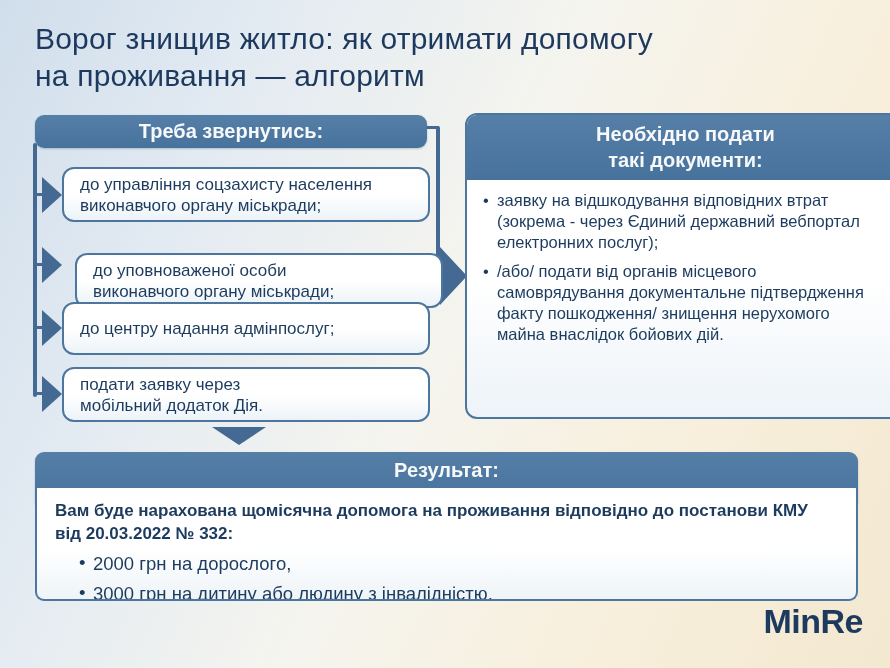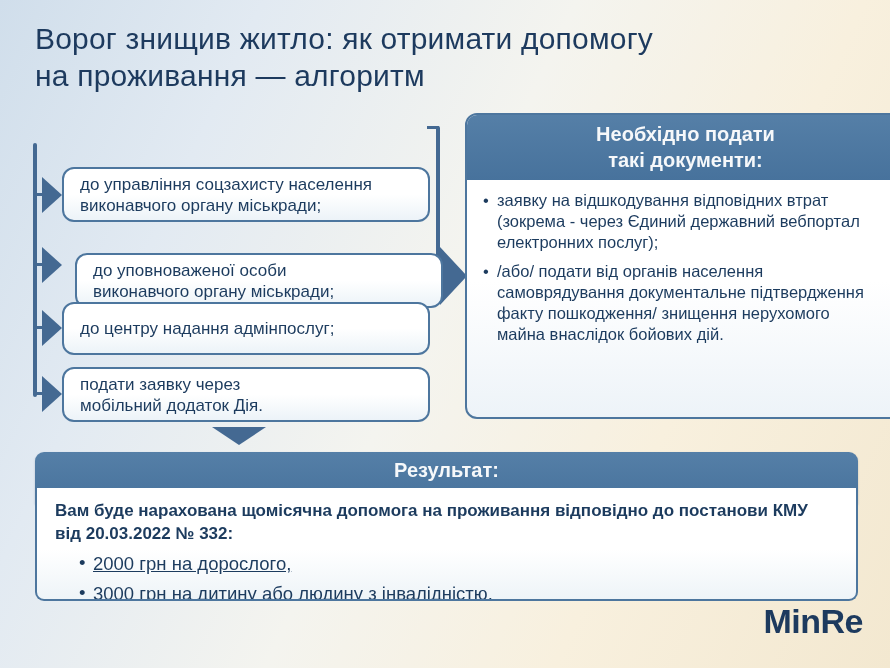--- a/index.html
+++ b/index.html
@@ -75,21 +75,21 @@
   .result-body{
     position:absolute;left:35px;top:488px;width:823px;height:113px;box-sizing:border-box;
     border:2px solid #4d769e;border-top:none;border-radius:0 0 9px 9px;
     background:linear-gradient(180deg,#ffffff 55%,#eef4f8 100%);
     padding:7px 14px 4px;overflow:hidden;
   }
   .result-intro{font-size:17px;line-height:23px;color:#1c3b5e;margin:4px;font-weight:bold;}
   ul.rlist{list-style:none;margin:8px 0 0 28px;padding:0;}
   ul.rlist li{
     position:relative;padding-left:14px;margin:0 0 8px 0;
-    font-size:18.5px;line-height:22px;color:#1c3b5e;text-decoration:underline;
+    font-size:18.5px;line-height:22px;color:#1c3b5e;
   }
   ul.rlist li::before{content:"•";position:absolute;left:0;top:-1px;color:#1c3b5e;}
   .brand{
     position:absolute;right:27px;top:602px;
     font-size:34px;font-weight:bold;color:#1d3a5e;letter-spacing:-.5px;
   }
 </style>
 </head>
 <body>
 
@@ -105,20 +105,23 @@
   <div class="ln stub s4"></div>
   <div class="tri-right t1"></div>
   <div class="tri-right t2"></div>
   <div class="tri-right t3"></div>
   <div class="tri-right t4"></div>
 
   <div class="ln hstub-right"></div>
   <div class="ln vline-right"></div>
   <div class="tri-big"></div>
 
+  <div class="hbar left-h">
+    <span>Треба звернутись:</span>
+  </div>
   <div class="step-box b1">
     <span>до управління соцзахисту населення
 виконавчого органу міськради;</span>
   </div>
   <div class="step-box b2">
     <span>до уповноваженої особи
 виконавчого органу міськради;</span>
   </div>
   <div class="step-box b3">
     <span>до центру надання адмінпослуг;</span>
@@ -129,21 +132,21 @@
   </div>
 
   <div class="tri-down"></div>
 
   <div class="panel">
     <div class="panel-header">Необхідно подати
 такі документи:</div>
     <div class="panel-body">
       <ul class="blist">
         <li>заявку на відшкодування відповідних втрат (зокрема - через Єдиний державний вебпортал електронних послуг);</li>
-        <li>/або/ подати від органів населення самоврядування документальне підтвердження факту пошкодження/ знищення нерухомого майна внаслідок бойових дій.</li>
+        <li>/або/ подати від органів місцевого самоврядування документальне підтвердження факту пошкодження/ знищення нерухомого майна внаслідок бойових дій.</li>
       </ul>
     </div>
   </div>
 
   <div class="hbar result-header">
     <span>Результат:</span>
   </div>
   <div class="result-body">
     <p class="result-intro">Вам буде нарахована щомісячна допомога на проживання відповідно до постанови КМУ від 20.03.2022 № 332:</p>
     <ul class="rlist">

